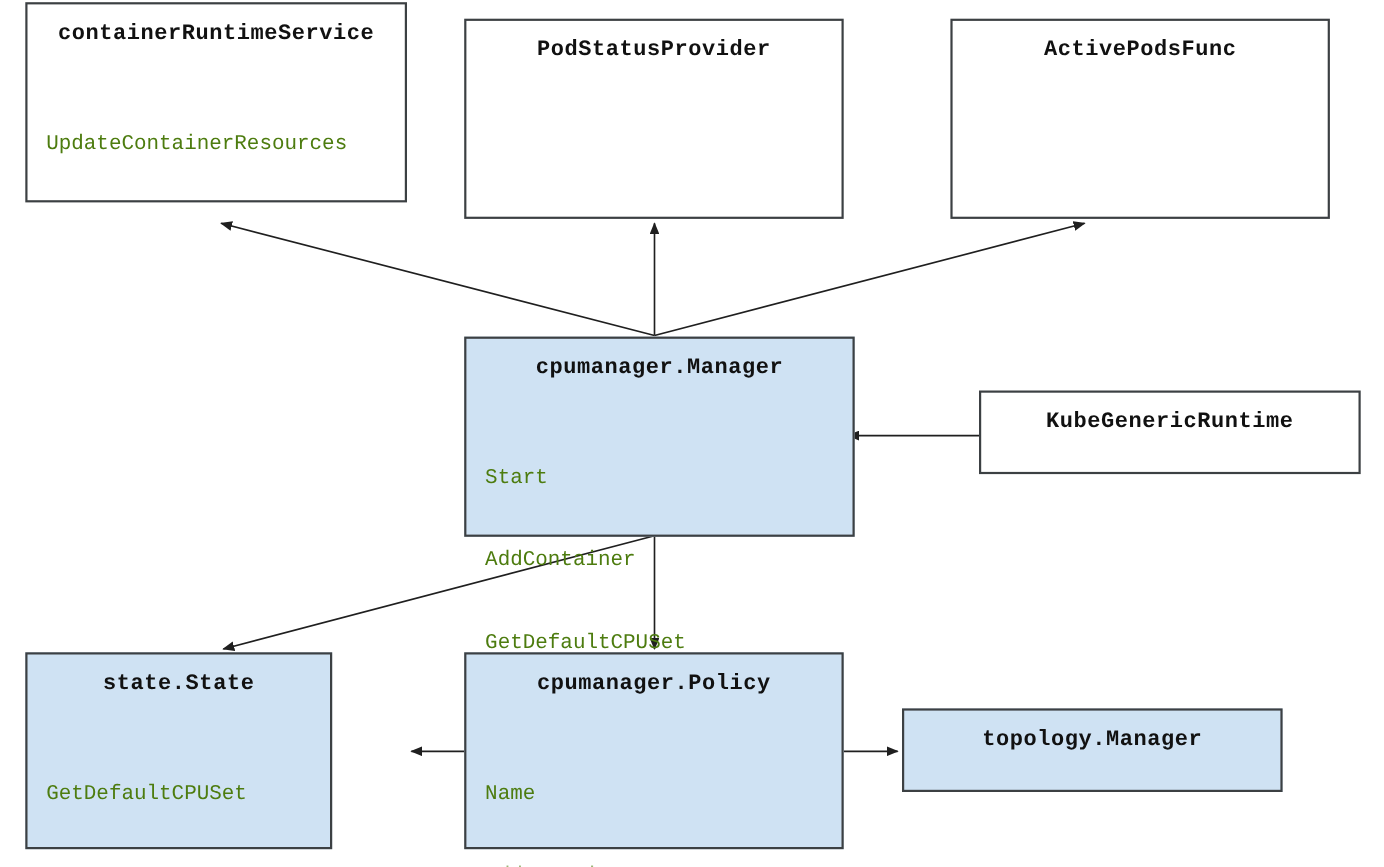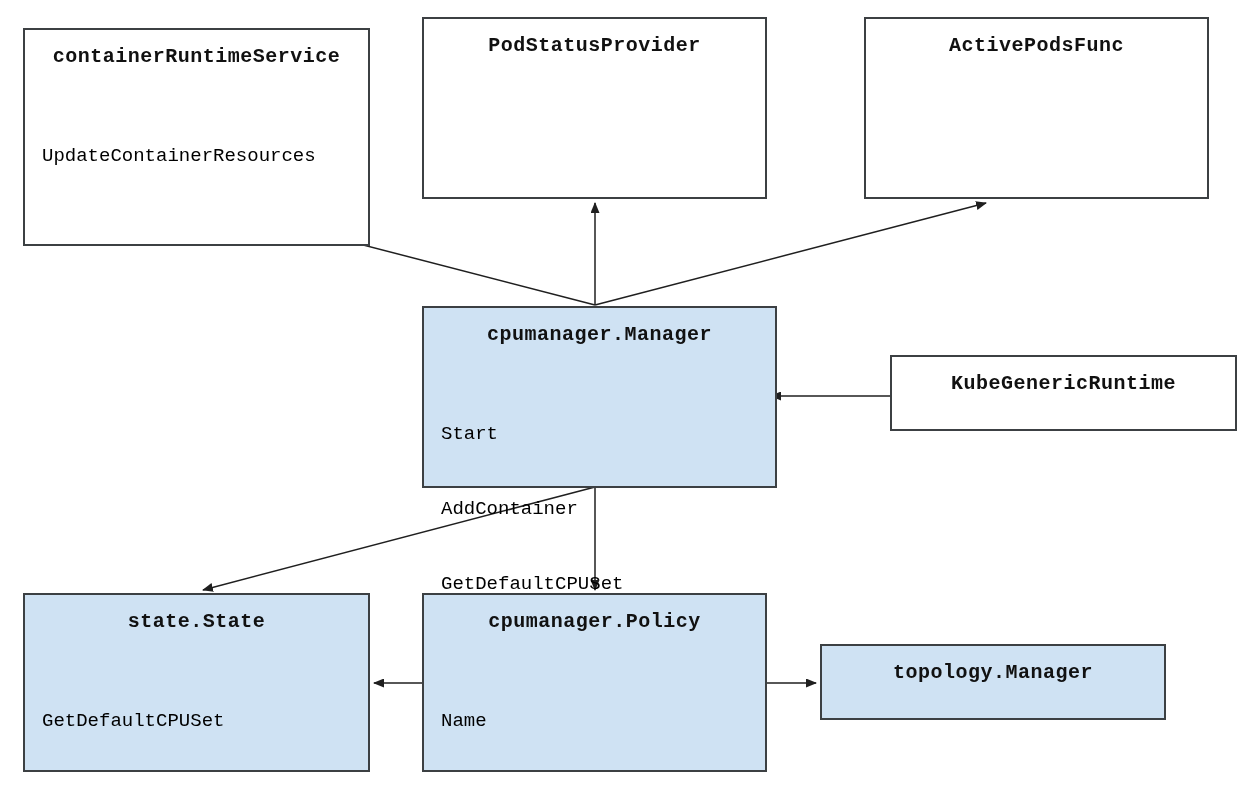--- a/index.html
+++ b/index.html
@@ -39,21 +39,21 @@
     font-weight: bold;
     color: #111111;
     letter-spacing: 0.5px;
     white-space: pre;
   }
   .box-methods {
     margin-top: 26px;
     padding-left: 17px;
     font-size: 19px;
     line-height: 25px;
-    color: #000000;
+    color: #4d7c0f;
     white-space: pre;
   }
 </style>
 </head>
 <body>
 
 <div class="canvas">
 
   <svg class="arrows" width="1258" height="788" viewBox="0 0 1258 788" xmlns="http://www.w3.org/2000/svg">
     <defs>
@@ -66,21 +66,21 @@
       <line x1="595" y1="305" x2="595" y2="203" marker-end="url(#ah)"></line>
       <line x1="595" y1="305" x2="986" y2="203" marker-end="url(#ah)"></line>
       <line x1="903" y1="396" x2="771" y2="396" marker-end="url(#ah)"></line>
       <line x1="595" y1="487" x2="203" y2="590" marker-end="url(#ah)"></line>
       <line x1="595" y1="487" x2="595" y2="590" marker-end="url(#ah)"></line>
       <line x1="422" y1="683" x2="374" y2="683" marker-end="url(#ah)"></line>
       <line x1="767" y1="683" x2="816" y2="683" marker-end="url(#ah)"></line>
     </g>
   </svg>
 
-  <div class="box" style="left:23px; top:28px; width:347px; height:218px;">
+  <div class="box" style="left:23px; top:2px; width:347px; height:182px;">
     <div class="box-title">containerRuntimeService</div>
     <div class="box-methods">
       <div>UpdateContainerResources</div>
     </div>
   </div>
 
   <div class="box" style="left:422px; top:17px; width:345px; height:182px;">
     <div class="box-title">PodStatusProvider</div>
   </div>
 
@@ -95,21 +95,21 @@
       <div>AddContainer</div>
       <div>GetDefaultCPUSet</div>
       <div>State</div>
     </div>
   </div>
 
   <div class="box" style="left:890px; top:355px; width:347px; height:76px;">
     <div class="box-title">KubeGenericRuntime</div>
   </div>
 
-  <div class="box blue" style="left:23px; top:593px; width:347px; height:179px;">
+  <div class="box blue" style="left:23px; top:593px; width:279px; height:179px;">
     <div class="box-title">state.State</div>
     <div class="box-methods">
       <div>GetDefaultCPUSet</div>
       
       
     </div>
   </div>
 
   <div class="box blue" style="left:422px; top:593px; width:345px; height:179px;">
     <div class="box-title">cpumanager.Policy</div>

